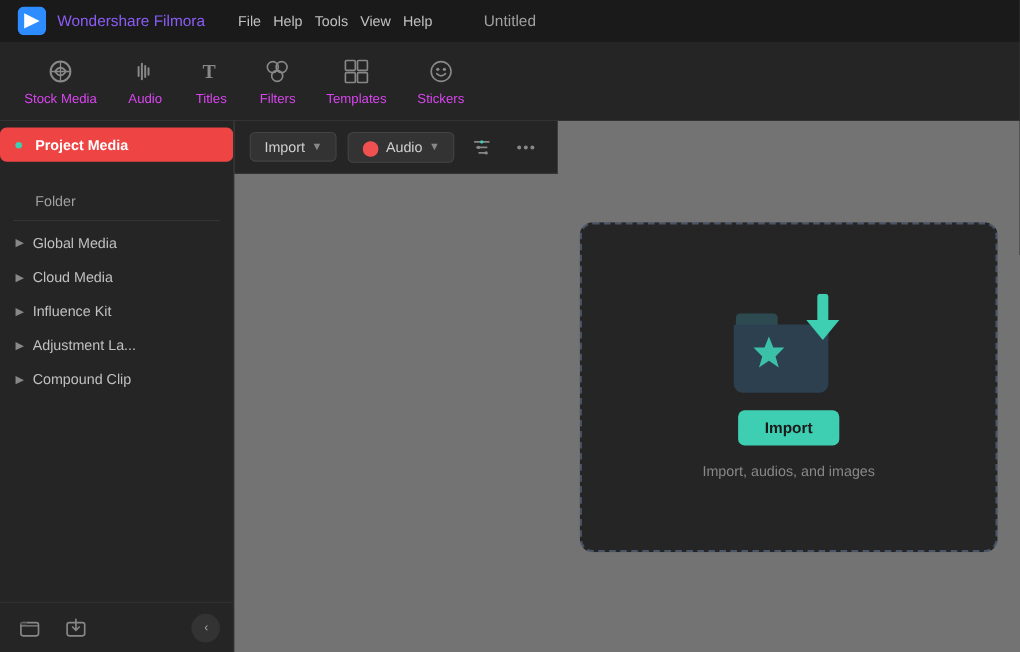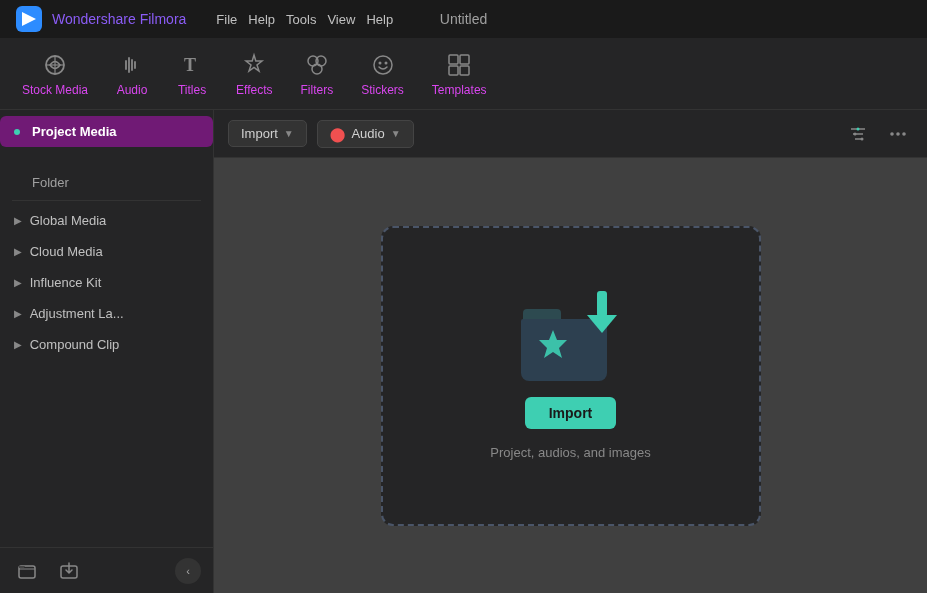--- a/index.html
+++ b/index.html
@@ -113,21 +113,21 @@
       display: flex;
       align-items: center;
       padding: 8px 14px;
       cursor: pointer;
       border-radius: 6px;
       gap: 8px;
       font-size: 13px;
       color: #c0c0c0;
     }
     .sidebar-item.active {
-      background: #701a75;
+      background: #ef4444;
       color: #fff;
       font-weight: 600;
     }
     .sidebar-item .arrow {
       font-size: 10px;
       color: #888;
     }
     .sidebar-sub-item {
       display: flex;
       align-items: center;
@@ -168,23 +168,23 @@
       align-items: center;
       justify-content: center;
       cursor: pointer;
       font-size: 12px;
       color: #aaa;
     }
 
     
     #content-area {
       flex: 1;
-      background: #404040;
-      display: flex;
-      flex-direction: column;
+      background: #737373;
+      display: flex;
+      flex-direction: row;
     }
     #content-toolbar {
       height: 48px;
       background: #252526;
       border-bottom: 1px solid #333;
       display: flex;
       align-items: center;
       padding: 0 14px;
       gap: 10px;
     }
@@ -331,62 +331,54 @@
   <div class="toolbar-item">
     <div class="tab-icon">
       <svg width="26" height="26" viewBox="0 0 26 26" fill="none">
         <text x="5" y="19" font-size="18" font-weight="bold" fill="#888" font-family="serif">T</text>
       </svg>
     </div>
     <span class="tab-label">Titles</span>
   </div>
 
 
-  <div class="toolbar-item">
-    <div class="tab-icon">
-      <svg width="26" height="26" viewBox="0 0 26 26" fill="none">
-        <path d="M13 3 L14.8 9 L21 9 L16 13 L18 19 L13 15.5 L8 19 L10 13 L5 9 L11.2 9 Z" stroke="#888" stroke-width="1.5" fill="none"></path>
-      </svg>
-    </div>
-    <span class="tab-label">Effects</span>
-  </div>
 
   <div class="toolbar-item">
     <div class="tab-icon">
       <svg width="26" height="26" viewBox="0 0 26 26" fill="none">
         <circle cx="9" cy="9" r="5" stroke="#888" stroke-width="1.5" fill="none"></circle>
         <circle cx="17" cy="9" r="5" stroke="#888" stroke-width="1.5" fill="none"></circle>
         <circle cx="13" cy="17" r="5" stroke="#888" stroke-width="1.5" fill="none"></circle>
       </svg>
     </div>
     <span class="tab-label">Filters</span>
+  </div>
+
+  <div class="toolbar-item">
+    <div class="tab-icon">
+      <svg width="26" height="26" viewBox="0 0 26 26" fill="none">
+        <rect x="3" y="3" width="9" height="9" rx="1" stroke="#888" stroke-width="1.5" fill="none"></rect>
+        <rect x="14" y="3" width="9" height="9" rx="1" stroke="#888" stroke-width="1.5" fill="none"></rect>
+        <rect x="3" y="14" width="9" height="9" rx="1" stroke="#888" stroke-width="1.5" fill="none"></rect>
+        <rect x="14" y="14" width="9" height="9" rx="1" stroke="#888" stroke-width="1.5" fill="none"></rect>
+      </svg>
+    </div>
+    <span class="tab-label">Templates</span>
   </div>
 
   <div class="toolbar-item">
     <div class="tab-icon">
       <svg width="26" height="26" viewBox="0 0 26 26" fill="none">
         <circle cx="13" cy="13" r="9" stroke="#888" stroke-width="1.5" fill="none"></circle>
         <path d="M9 15 Q13 19 17 15" stroke="#888" stroke-width="1.5" stroke-linecap="round" fill="none"></path>
         <circle cx="10" cy="11" r="1.5" fill="#888"></circle>
         <circle cx="16" cy="11" r="1.5" fill="#888"></circle>
       </svg>
     </div>
     <span class="tab-label">Stickers</span>
-  </div>
-
-  <div class="toolbar-item">
-    <div class="tab-icon">
-      <svg width="26" height="26" viewBox="0 0 26 26" fill="none">
-        <rect x="3" y="3" width="9" height="9" rx="1" stroke="#888" stroke-width="1.5" fill="none"></rect>
-        <rect x="14" y="3" width="9" height="9" rx="1" stroke="#888" stroke-width="1.5" fill="none"></rect>
-        <rect x="3" y="14" width="9" height="9" rx="1" stroke="#888" stroke-width="1.5" fill="none"></rect>
-        <rect x="14" y="14" width="9" height="9" rx="1" stroke="#888" stroke-width="1.5" fill="none"></rect>
-      </svg>
-    </div>
-    <span class="tab-label">Templates</span>
   </div>
 </div>
 
 <div id="main">
 
   <div id="sidebar">
     <div id="sidebar-content">
 
       <div class="sidebar-item active">
         <span class="active-dot"></span>
@@ -501,18 +493,18 @@
 
           <div style="position:absolute;top:0;right:0;">
             <svg width="38" height="44" viewBox="0 0 38 44" fill="none">
               <rect x="14" y="0" width="10" height="26" rx="3" fill="#3ecfb2"></rect>
               <polygon points="4,24 34,24 19,42" fill="#3ecfb2"></polygon>
             </svg>
           </div>
         </div>
 
         <button id="import-btn">Import</button>
-        <span id="drop-zone-text">Project, audios, and images</span>
+        <span id="drop-zone-text">Import, audios, and images</span>
       </div>
     </div>
 
   </div>
 </div>
 
 </body></html>

